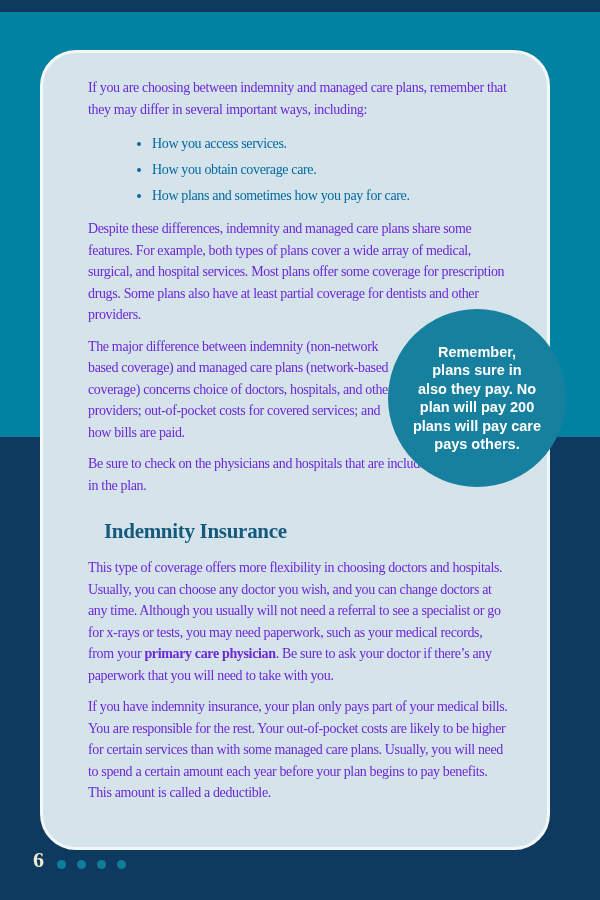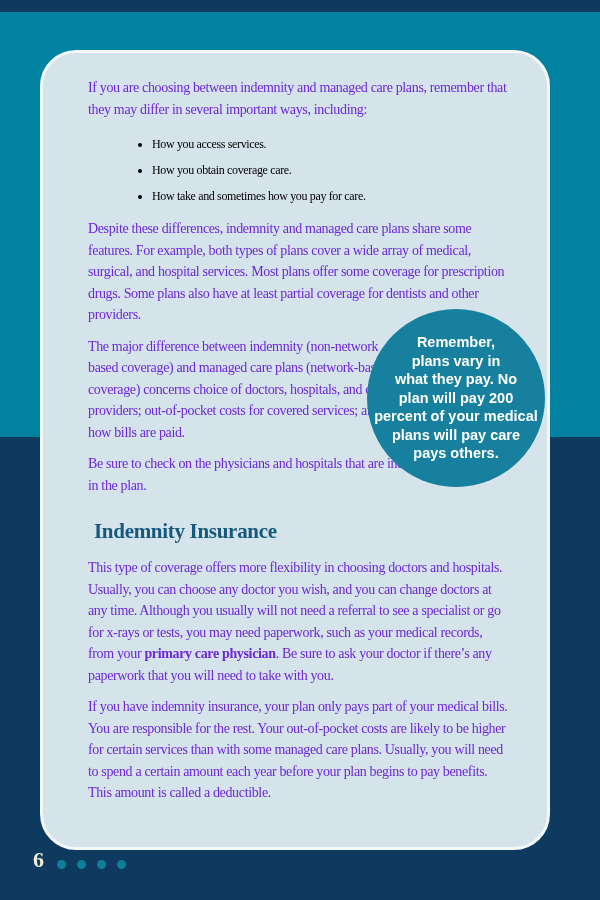--- a/index.html
+++ b/index.html
@@ -37,35 +37,35 @@
     max-width:462px;
   }
   .para.narrow  { max-width:316px; }
   .para.medium  { max-width:348px; }
   ul.bullets {
     margin:11px 0 9px;
     padding-left:64px;
     list-style:disc;
   }
   ul.bullets li {
-    font-size:12px;
+    font-size:14px;
     line-height:26px;
     letter-spacing:-0.35px;
-    color:#000000;
+    color:#0369a1;
   }
   h2.section-heading {
-    margin:23px 6px 13px;
+    margin:23px 16px 13px;
     font-size:21px;
     font-weight:bold;
     letter-spacing:-0.3px;
     color:#17597E;
   }
   .bold-inline { font-weight:bold; }
   .callout {
-    position:absolute; left:367px; top:309px;
+    position:absolute; left:388px; top:309px;
     width:178px; height:178px;
     border-radius:50%;
     background:#17809E;
     display:flex; align-items:center; justify-content:center;
     z-index:2;
   }
   .callout-text {
     font-family:"Liberation Sans", sans-serif;
     font-weight:bold;
     font-size:14.5px;
@@ -95,40 +95,39 @@
 <body>
 
 <div class="band-navy-top"></div>
 <div class="band-teal"></div>
 
 <div class="card">
   <p class="para">If you are choosing between indemnity and managed care plans, remember that they may differ in several important ways, including:</p>
   <ul class="bullets">
     <li>How you access services.</li>
     <li>How you obtain coverage care.</li>
-    <li>How take and sometimes how you pay for care.</li>
+    <li>How plans and sometimes how you pay for care.</li>
   </ul>
   <p class="para">Despite these differences, indemnity and managed care plans share some features. For example, both types of plans cover a wide array of medical, surgical, and hospital services. Most plans offer some coverage for prescription drugs. Some plans also have at least partial coverage for dentists and other providers.</p>
   <p class="para narrow">The major difference between indemnity (non-network based coverage) and managed care plans (network-based coverage) concerns choice of doctors, hospitals, and other providers; out-of-pocket costs for covered services; and how bills are paid.</p>
   <p class="para medium">Be sure to check on the physicians and hospitals that are included in the plan.</p>
 
   <h2 class="section-heading">Indemnity Insurance</h2>
 
   <p class="para"><span>This type of coverage offers more flexibility in choosing doctors and hospitals. Usually, you can choose any doctor you wish, and you can change doctors at any time. Although you usually will not need a referral to see a specialist or go for x-rays or tests, you may need paperwork, such as your medical records, from your </span><span class="bold-inline">primary care physician</span><span>. Be sure to ask your doctor if there’s any paperwork that you will need to take with you.</span></p>
 
   <p class="para">If you have indemnity insurance, your plan only pays part of your medical bills. You are responsible for the rest. Your out-of-pocket costs are likely to be higher for certain services than with some managed care plans. Usually, you will need to spend a certain amount each year before your plan begins to pay benefits. This amount is called a deductible.</p>
 </div>
 
 <div class="callout">
   <div class="callout-text">
     <div class="cl">Remember,</div>
-    <div class="cl">plans vary in</div>
-    <div class="cl">what they pay. No</div>
+    <div class="cl">plans sure in</div>
+    <div class="cl">also they pay. No</div>
     <div class="cl">plan will pay 200</div>
-    <div class="cl">percent of your medical</div>
     <div class="cl">plans will pay care</div>
     <div class="cl">pays others.</div>
   </div>
 </div>
 
 <div class="footer-pagenum">6</div>
 <div class="footer-dots">
   <span class="dot"></span>
   <span class="dot"></span>
   <span class="dot"></span>

